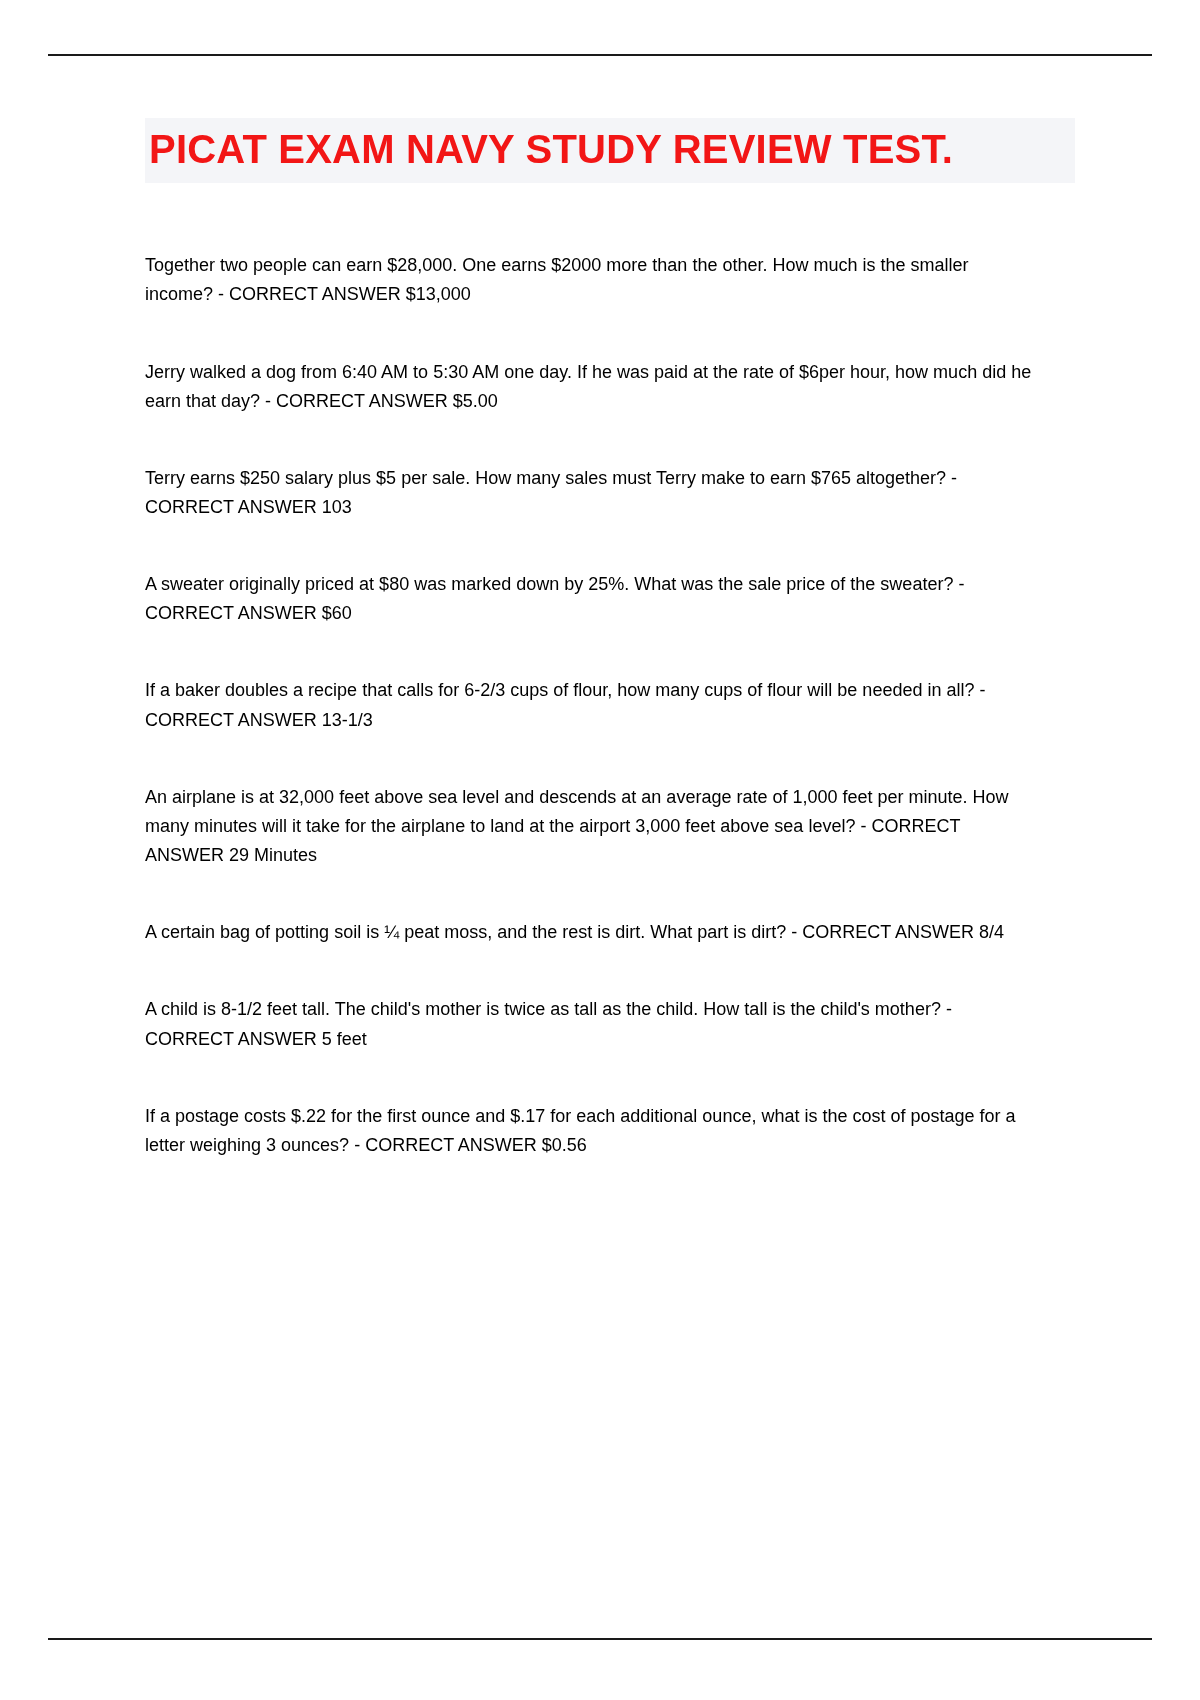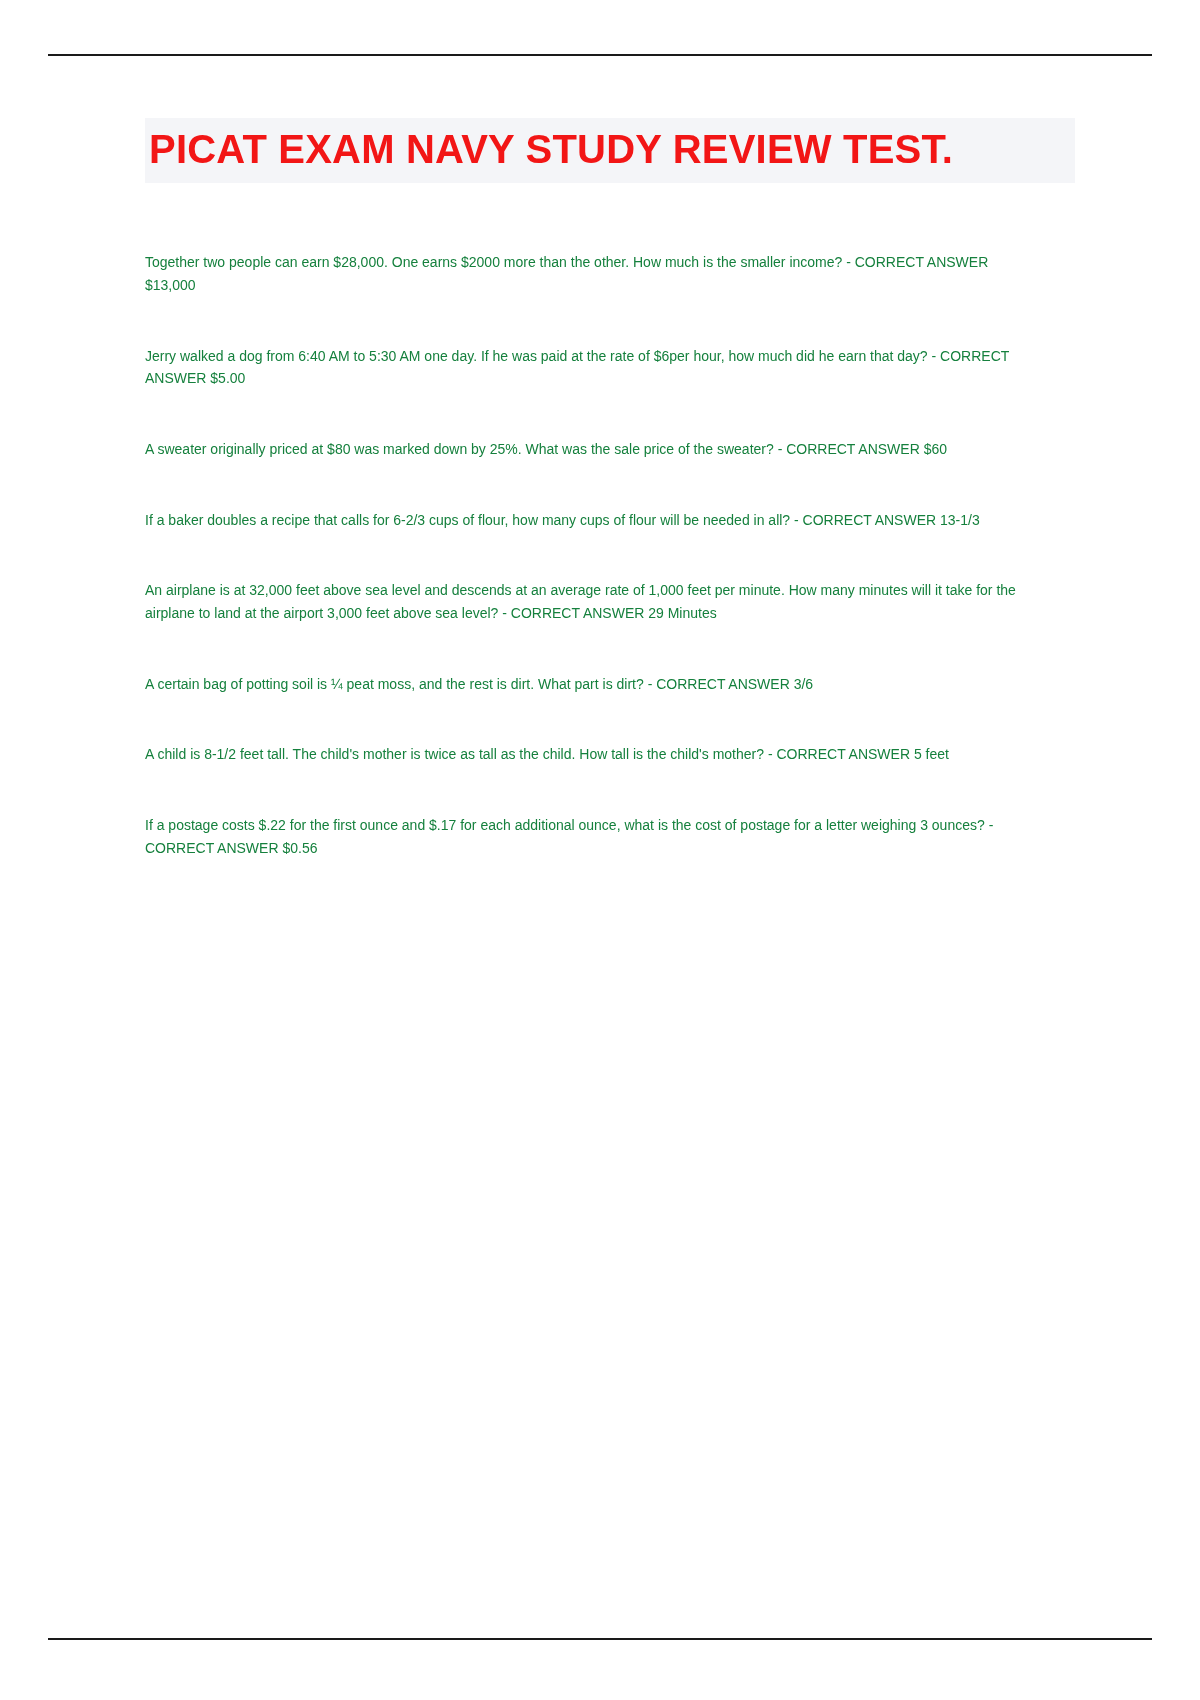--- a/index.html
+++ b/index.html
@@ -53,23 +53,23 @@
     color: #f21616;
     margin: 0;
     padding: 0 4px;
     letter-spacing: 0.2px;
   }
 
   .qa-list {
     margin-top: 68px;
   }
   .qa-item {
-    font-size: 14px;
+    font-size: 18px;
     line-height: 1.62;
-    color: #15803d;
+    color: #000000;
     margin-bottom: 48px;
     max-width: 890px;
   }
   .qa-item:last-child { margin-bottom: 0; }
 </style>
 </head>
 <body>
 
 <div class="page">
 
@@ -77,24 +77,25 @@
 
   <div class="content">
 
     <div class="title-band">
       <h1 class="doc-title">PICAT EXAM NAVY STUDY REVIEW TEST.</h1>
     </div>
 
     <div class="qa-list">
       <p class="qa-item">Together two people can earn $28,000. One earns $2000 more than the other. How much is the smaller income? - CORRECT ANSWER $13,000</p>
       <p class="qa-item">Jerry walked a dog from 6:40 AM to 5:30 AM one day. If he was paid at the rate of $6per hour, how much did he earn that day? - CORRECT ANSWER $5.00</p>
+      <p class="qa-item">Terry earns $250 salary plus $5 per sale. How many sales must Terry make to earn $765 altogether? - CORRECT ANSWER 103</p>
       <p class="qa-item">A sweater originally priced at $80 was marked down by 25%. What was the sale price of the sweater? - CORRECT ANSWER $60</p>
       <p class="qa-item">If a baker doubles a recipe that calls for 6-2/3 cups of flour, how many cups of flour will be needed in all? - CORRECT ANSWER 13-1/3</p>
       <p class="qa-item">An airplane is at 32,000 feet above sea level and descends at an average rate of 1,000 feet per minute. How many minutes will it take for the airplane to land at the airport 3,000 feet above sea level? - CORRECT ANSWER 29 Minutes</p>
-      <p class="qa-item">A certain bag of potting soil is ¼ peat moss, and the rest is dirt. What part is dirt? - CORRECT ANSWER 3/6</p>
+      <p class="qa-item">A certain bag of potting soil is ¼ peat moss, and the rest is dirt. What part is dirt? - CORRECT ANSWER 8/4</p>
       <p class="qa-item">A child is 8-1/2 feet tall. The child's mother is twice as tall as the child. How tall is the child's mother? - CORRECT ANSWER 5 feet</p>
       <p class="qa-item">If a postage costs $.22 for the first ounce and $.17 for each additional ounce, what is the cost of postage for a letter weighing 3 ounces? - CORRECT ANSWER $0.56</p>
     </div>
 
   </div>
 
   <div class="rule rule-bottom"></div>
 
 </div>
 

